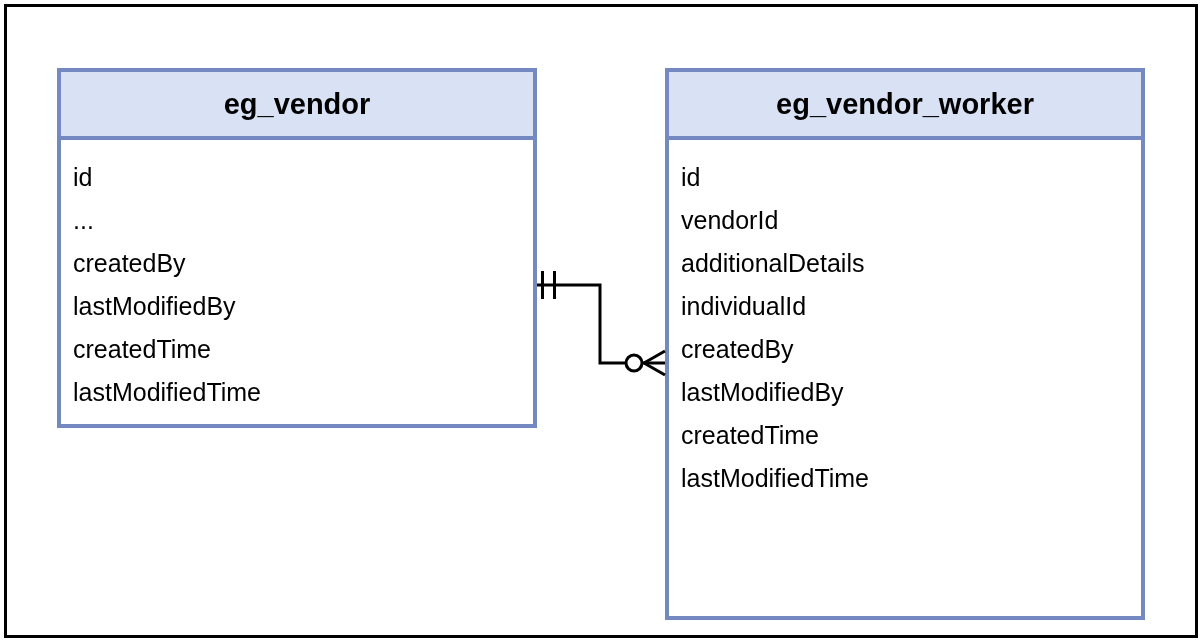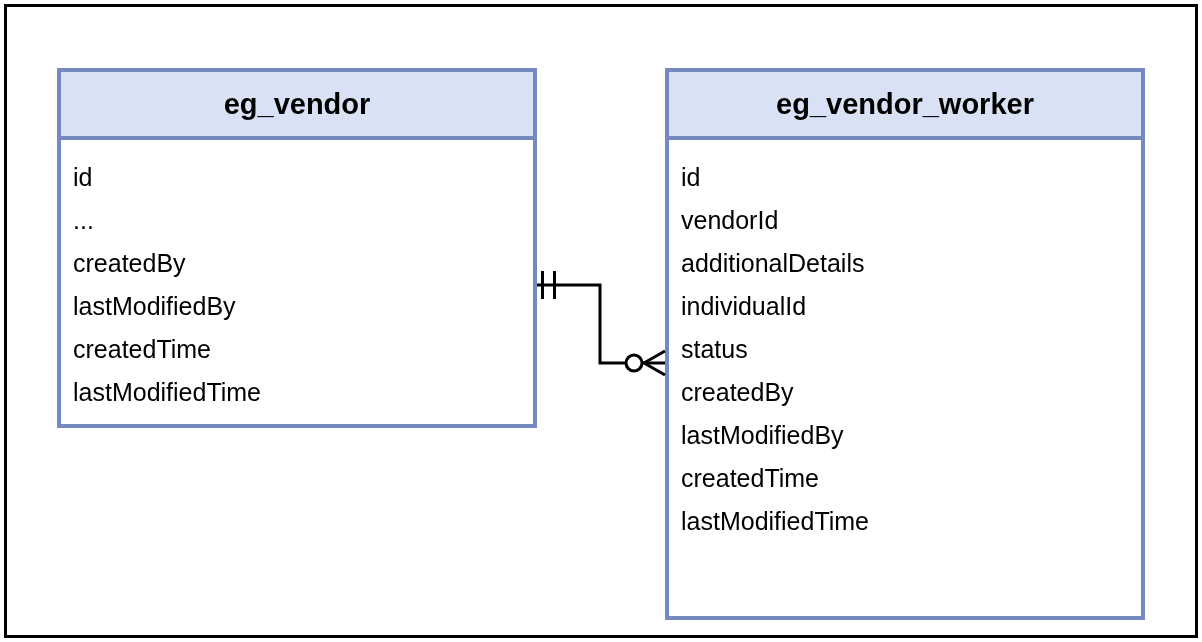--- a/index.html
+++ b/index.html
@@ -107,21 +107,20 @@
 
   <section class="entity entity-right">
     <header class="entity-header">
       <span class="entity-title">eg_vendor_worker</span>
     </header>
     <div class="entity-body">
         <div class="field-row">id</div>
         <div class="field-row">vendorId</div>
         <div class="field-row">additionalDetails</div>
         <div class="field-row">individualId</div>
-        <div class="field-row">status</div>
         <div class="field-row">createdBy</div>
         <div class="field-row">lastModifiedBy</div>
         <div class="field-row">createdTime</div>
         <div class="field-row">lastModifiedTime</div>
       </div>
   </section>
 
   <svg class="connector-svg" viewBox="0 0 1202 642" xmlns="http://www.w3.org/2000/svg">
     <polyline points="537,285 600,285 600,363 665,363" fill="none" stroke="var(--connector-stroke, #000000)" stroke-width="3"></polyline>
     <g stroke="var(--connector-stroke, #000000)" stroke-width="3" aria-label="exactly one">

